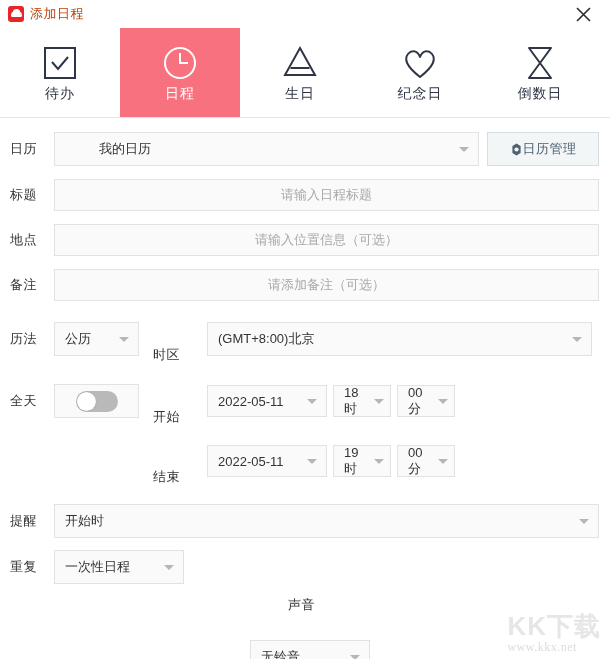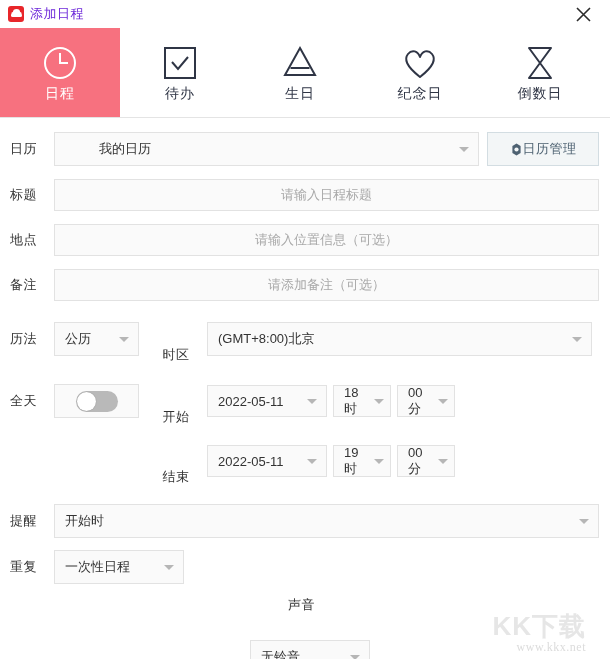--- a/index.html
+++ b/index.html
@@ -49,21 +49,21 @@
     position: absolute;
     left: 2px;
     top: -2.5px;
     width: 7px;
     height: 6px;
     background: #ffffff;
     border-radius: 50%;
   }
   .title-text {
     font-size: 13px;
-    color: #6d28d9;
+    color: #c2410c;
     letter-spacing: .5px;
   }
   .close-btn {
     position: absolute;
     right: 10px;
     top: 0;
     width: 34px;
     height: 28px;
     display: flex;
     align-items: center;
@@ -120,21 +120,20 @@
   .lbl {
     width: 44px;
     flex: 0 0 44px;
     font-size: 13px;
     color: #333;
     letter-spacing: .5px;
   }
   .lbl.sub {
     width: 54px;
     flex: 0 0 54px;
-    text-align: center;
     padding-right: 8px;
     box-sizing: border-box;
     margin-top: 32px;
   }
 
   .field {
     background: #fafafa;
     border: 1px solid #e2e2e2;
     box-sizing: border-box;
     height: 32px;
@@ -233,23 +232,23 @@
     display: flex;
     align-items: center;
     justify-content: center;
     cursor: pointer;
     border: none;
   }
 
   
   .watermark {
     position: absolute;
-    right: 24px;
+    right: 9px;
     bottom: 4px;
-    text-align: right;
+    text-align: left;
     user-select: none;
   }
   .watermark .wm-main {
     font-size: 26px;
     font-weight: bold;
     color: #e6e6e6;
     letter-spacing: 1px;
     line-height: 1.05;
   }
   .watermark .wm-sub {
@@ -269,38 +268,38 @@
   <div class="title-text">添加日程</div>
   <div class="close-btn">
     <svg width="17" height="17" viewBox="0 0 17 17">
       <path d="M2 2 L15 15 M15 2 L2 15" stroke="#2b2b2b" stroke-width="1.6" fill="none"></path>
     </svg>
   </div>
 </div>
 
 <div class="tabstrip">
 
+  <div class="tab">
+    <div class="tab-icon">
+      <svg width="38" height="38" viewBox="0 0 38 38">
+        <rect x="4" y="4" width="30" height="30" fill="none" stroke="#2f3545" stroke-width="2"></rect>
+        <path d="M11 18 L17 25 L27 13" fill="none" stroke="#2f3545" stroke-width="2"></path>
+      </svg>
+    </div>
+    <div class="tab-label">待办</div>
+  </div>
+
   <div class="tab active">
     <div class="tab-icon">
       <svg width="40" height="40" viewBox="0 0 40 40">
         <circle cx="20" cy="20" r="15" fill="none" stroke="#ffffff" stroke-width="2"></circle>
         <path d="M20 10 L20 20 L28 20" fill="none" stroke="#ffffff" stroke-width="2"></path>
       </svg>
     </div>
     <div class="tab-label">日程</div>
-  </div>
-
-  <div class="tab">
-    <div class="tab-icon">
-      <svg width="38" height="38" viewBox="0 0 38 38">
-        <rect x="4" y="4" width="30" height="30" fill="none" stroke="#2f3545" stroke-width="2"></rect>
-        <path d="M11 18 L17 25 L27 13" fill="none" stroke="#2f3545" stroke-width="2"></path>
-      </svg>
-    </div>
-    <div class="tab-label">待办</div>
   </div>
 
   <div class="tab">
     <div class="tab-icon">
       <svg width="40" height="38" viewBox="0 0 40 38">
         <path d="M20 4 L35 31 L5 31 Z" fill="none" stroke="#2f3545" stroke-width="2"></path>
         <path d="M10.5 24 L29.5 24" fill="none" stroke="#2f3545" stroke-width="2"></path>
       </svg>
     </div>
     <div class="tab-label">生日</div>

